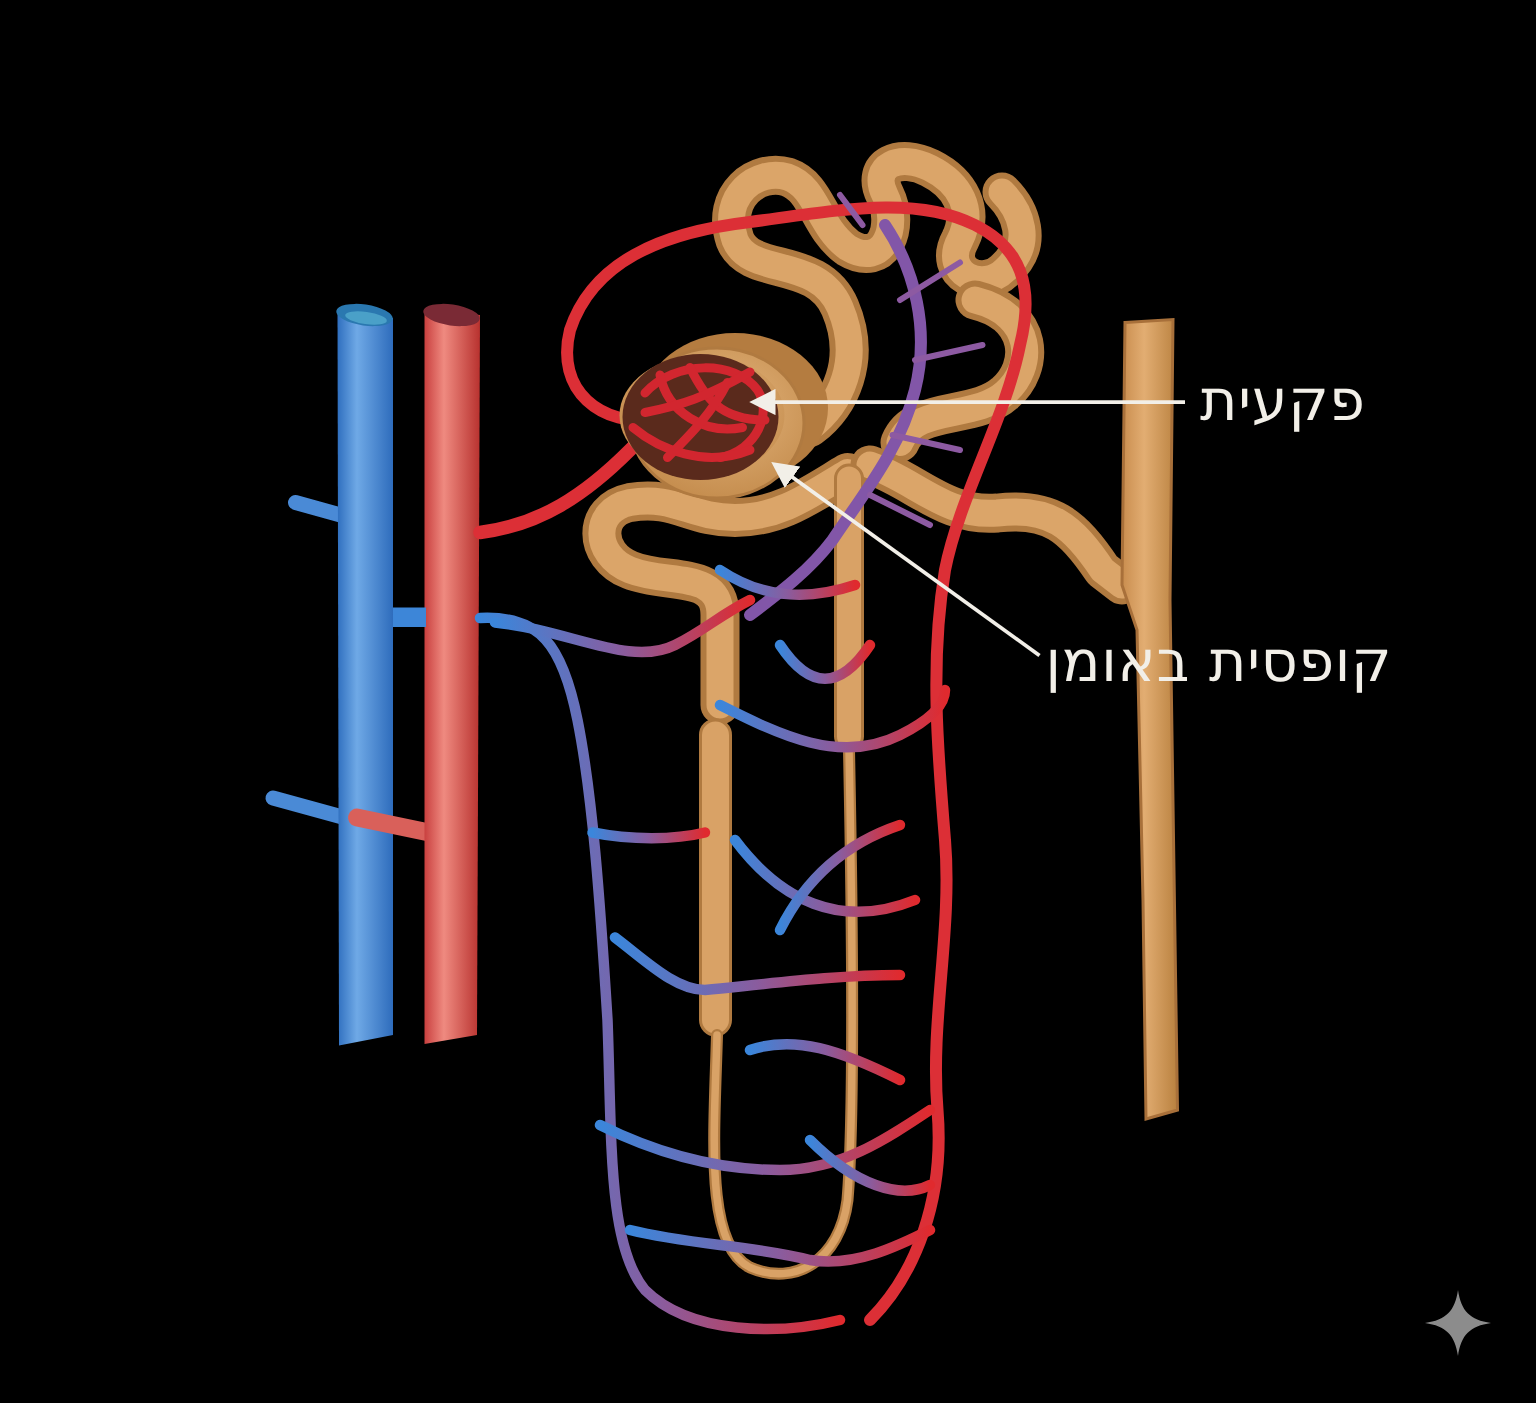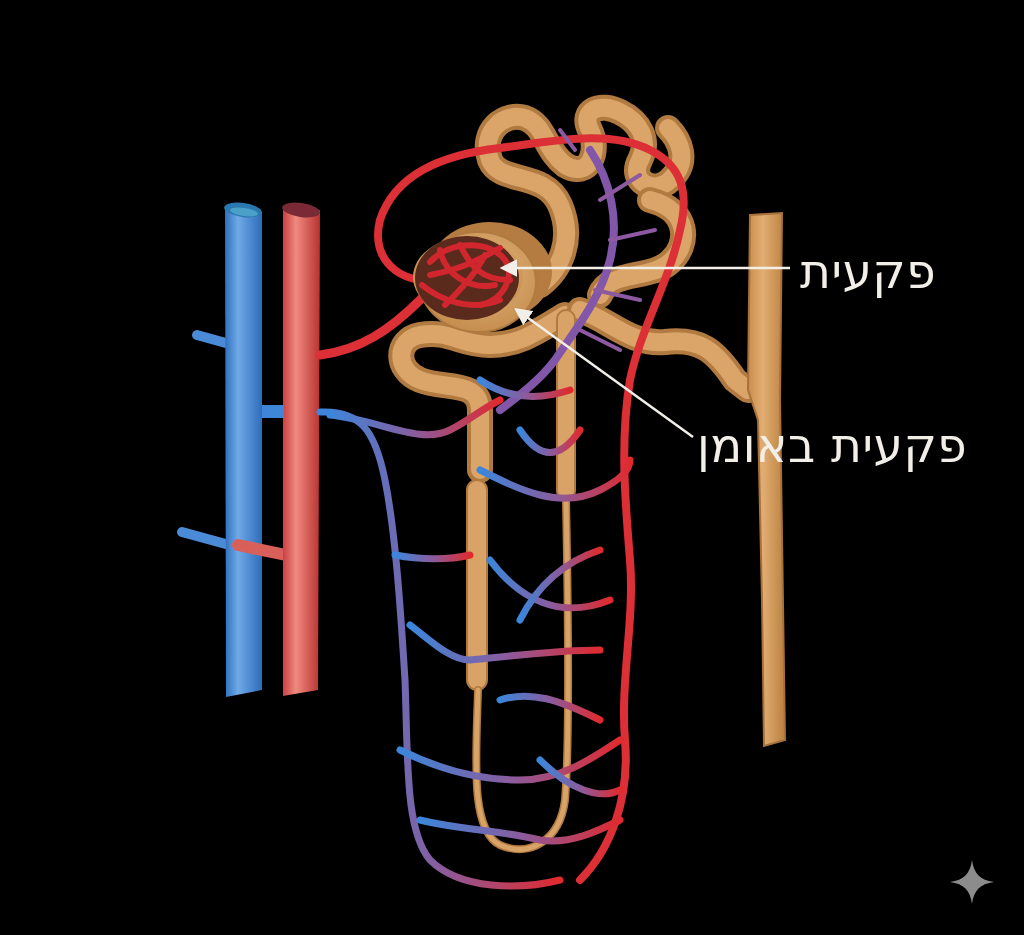--- a/index.html
+++ b/index.html
@@ -1,18 +1,18 @@
 <!DOCTYPE html>
 <html><head>
 <meta charset="utf-8">
 <style>
   html, body { margin: 0; padding: 0; background: #000; }
   body { width: 1024px; height: 935px; overflow: hidden; position: relative; font-family: "DejaVu Sans", sans-serif; }
   #stage { position: absolute; left: 0; top: 0; width: 1024px; height: 935px; }
-  .label { position: absolute; color: #f2efe8; font-family: "DejaVu Sans", sans-serif; font-size: 47px; direction: rtl; white-space: nowrap; line-height: 1; letter-spacing: 0.5px; }
+  .label { position: absolute; color: #f2efe8; font-family: "DejaVu Sans", sans-serif; font-size: 38px; direction: rtl; white-space: nowrap; line-height: 1; letter-spacing: 0.5px; }
   #label-glomerulus { left: 800px; top: 248px; }
   #label-bowman { left: 697px; top: 422px; }
   #sparkle { position: absolute; left: 948px; top: 858px; width: 48px; height: 48px; }
 </style>
 </head>
 <body>
 
 <div id="stage">
 <svg width="1024" height="935" viewBox="0 0 1024 935" xmlns="http://www.w3.org/2000/svg">
   <defs>
@@ -125,18 +125,18 @@
     </g>
   </g>
 
   <g>
     <line x1="790" y1="268" x2="503" y2="268" stroke="#f2efe8" stroke-width="2.5" marker-end="url(#arrowHead)"></line>
     <line x1="693" y1="437" x2="517" y2="310" stroke="#f2efe8" stroke-width="2.5" marker-end="url(#arrowHead)"></line>
   </g>
 </svg>
 
 <div class="label" id="label-glomerulus">פקעית</div>
-<div class="label" id="label-bowman">פקעית באומן</div>
+<div class="label" id="label-bowman">קופסית באומן</div>
 
 <svg id="sparkle" viewBox="0 0 48 48">
   <path d="M24,2 C26,16 32,22 46,24 C32,26 26,32 24,46 C22,32 16,26 2,24 C16,22 22,16 24,2 Z" fill="#8c8c8c"></path>
 </svg>
 </div>
 
 </body></html>

